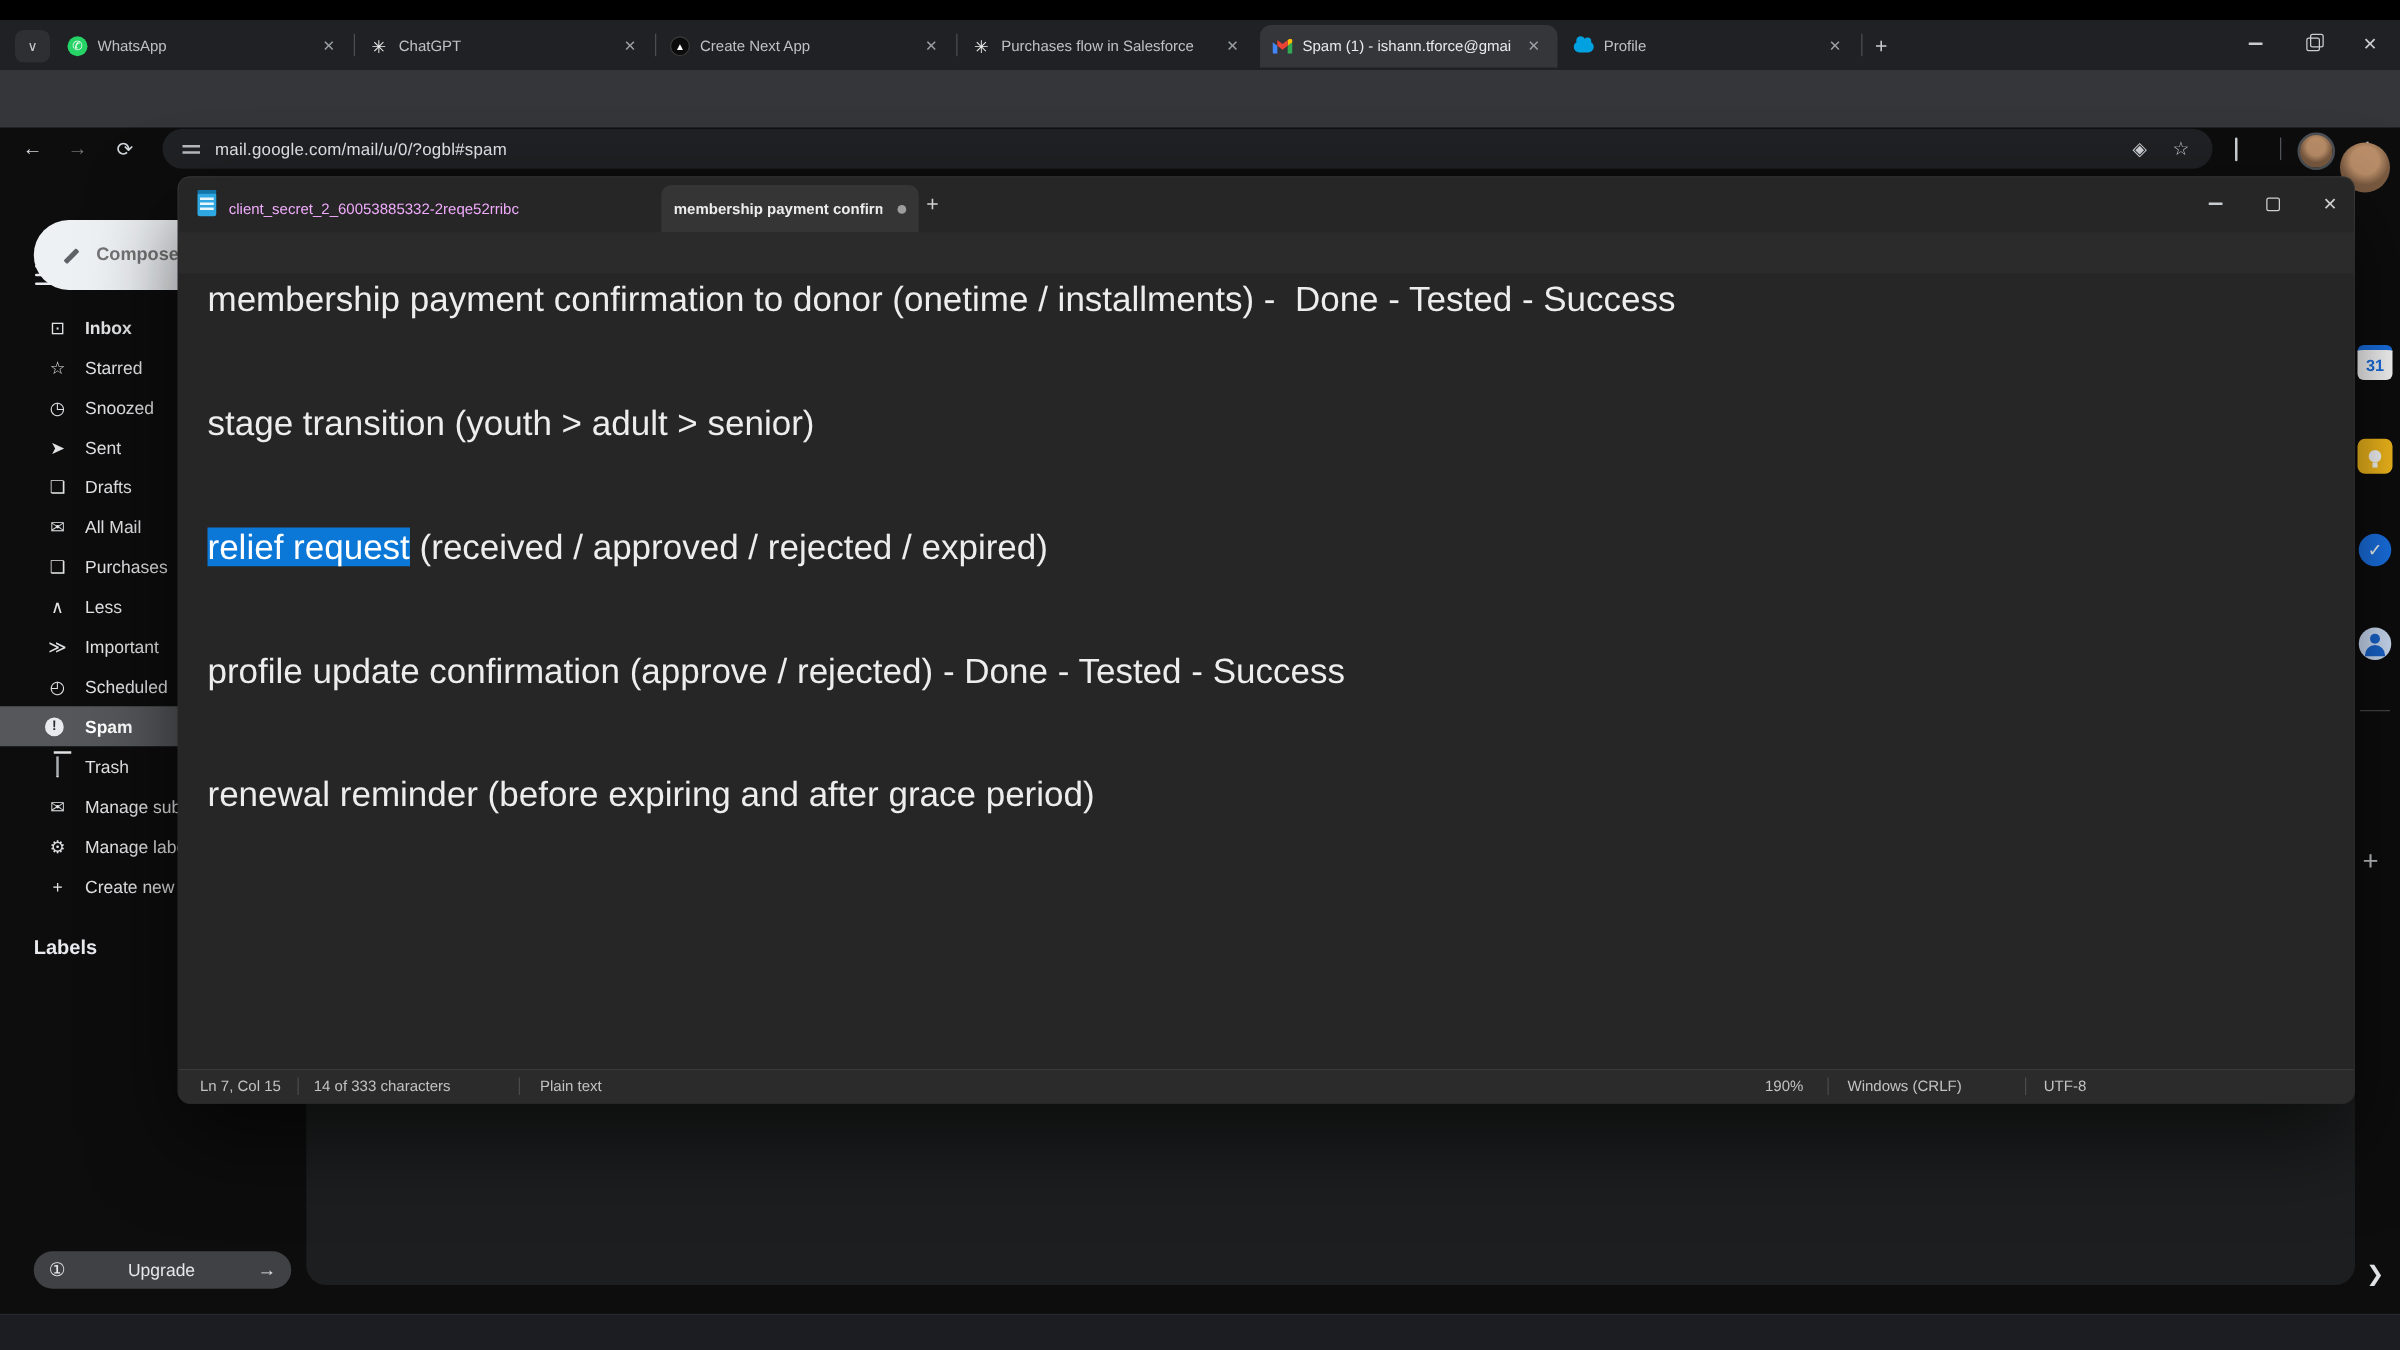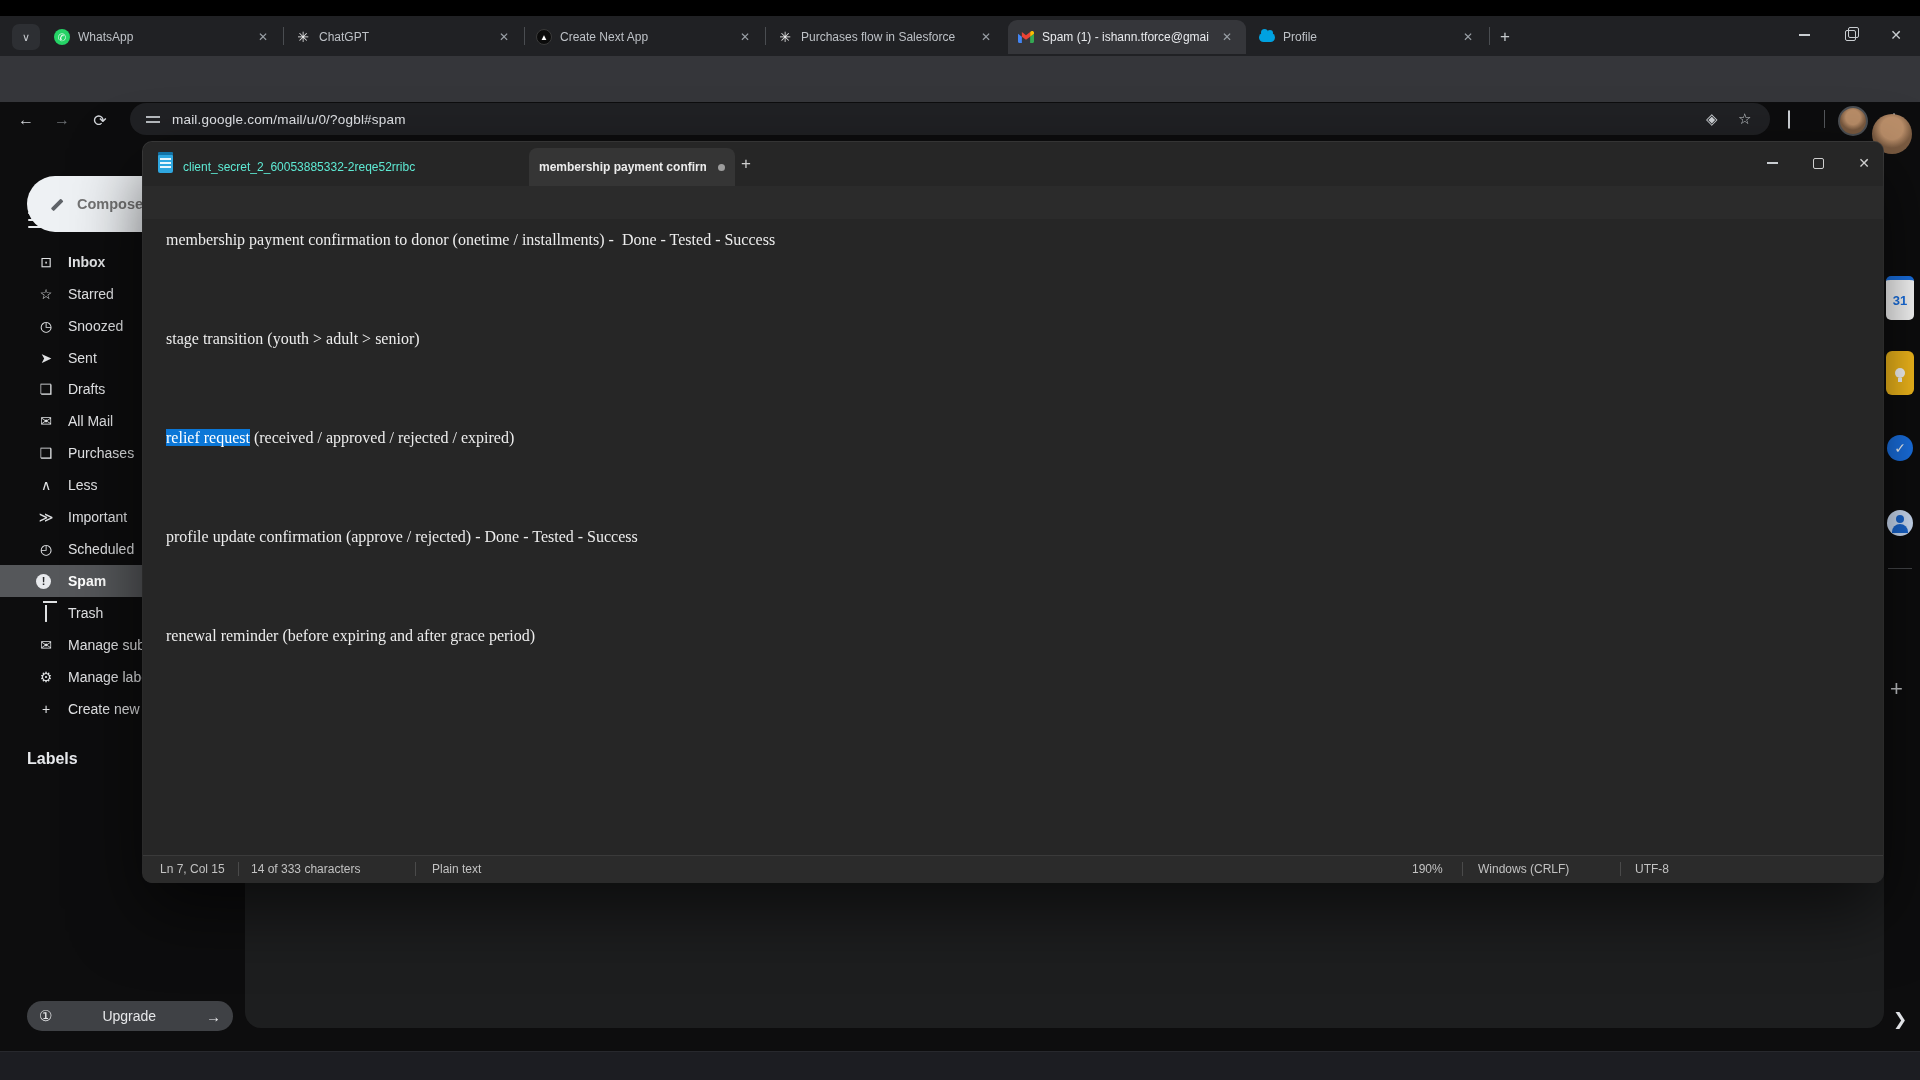--- a/index.html
+++ b/index.html
@@ -71,55 +71,55 @@
     display:flex;align-items:center;justify-content:center;}
   .trashic{width:10px;height:11px;border:1.4px solid #dfe1e3;border-top:none;border-radius:0 0 2px 2px;position:relative;margin:0 auto;}
   .trashic::before{content:"";position:absolute;top:-4px;left:-3px;width:14px;height:1.6px;background:#dfe1e3;}
   .labels-h{left:27px;top:734px;color:#e8eaed;font-size:16px;font-weight:600;}
   .gm-main{left:245px;top:147px;width:1639px;height:865px;background:#1d1e1f;border-radius:16px;}
   .upgrade{left:27px;top:985px;width:206px;height:30px;background:#3f4145;border-radius:15px;display:flex;align-items:center;color:#e6e7e9;}
   .upgrade .one{margin-left:12px;font-size:15px;}
   .upgrade .lbl{flex:1;text-align:center;font-size:14px;}
   .upgrade .arr{margin-right:12px;font-size:15px;}
   .panel-chev{left:1893px;top:993px;color:#dfe1e5;font-size:17px;}
-  .sp-ic{left:1886px;width:28px;height:44px;display:flex;align-items:center;justify-content:center;border-radius:6px;}
+  .sp-ic{left:1886px;width:28px;height:28px;display:flex;align-items:center;justify-content:center;border-radius:6px;}
   .cal{background:#fff;color:#1a73e8;font-weight:700;font-size:13px;border-top:4px solid #1a73e8;box-sizing:border-box;border-radius:5px;}
   .keep{background:#f8bd1c;border-radius:6px;}
   .keep i{width:10px;height:10px;background:#fff;border-radius:50%;display:block;position:relative;}
   .keep i::after{content:"";position:absolute;left:3px;bottom:-4px;width:4px;height:4px;background:#fff;}
   .tasksic{background:#1a73e8;border-radius:50%;color:#fff;font-size:14px;width:26px;height:26px;}
   .contactsic{background:#d2e3fc;border-radius:50%;width:26px;height:26px;position:relative;}
   .contactsic::before{content:"";position:absolute;left:9px;top:5px;width:8px;height:8px;background:#1967d2;border-radius:50%;}
   .contactsic::after{content:"";position:absolute;left:5px;top:14px;width:16px;height:9px;background:#1967d2;border-radius:8px 8px 0 0;}
   .sp-div{left:1888px;top:552px;width:24px;height:1px;background:#45474a;}
   .sp-plus{left:1890px;top:660px;color:#c7c9cc;font-size:22px;}
 
   
   .notepad{left:143px;top:126px;width:1740px;height:740px;background:#2b2b2b;border-radius:9px;
     box-shadow:0 28px 70px rgba(0,0,0,.6),0 0 0 1px #3c3c3c;z-index:40;}
   .np-titlebar{left:0;top:0;width:1740px;height:44px;background:#262626;border-radius:9px 9px 0 0;}
   .np-appicon{left:15px;top:12px;width:15px;height:19px;background:#2fa7e0;border-radius:2px;position:absolute;}
   .np-appicon::before{content:"";position:absolute;left:2px;top:4px;width:11px;height:1.5px;background:#e8f6fd;box-shadow:0 4px 0 #e8f6fd,0 8px 0 #e8f6fd;}
   .np-appicon::after{content:"";position:absolute;left:0;top:-2px;width:15px;height:3px;background:#1273a6;border-radius:1px;}
-  .np-tab{top:6px;height:38px;display:flex;align-items:center;color:#5eead4;font-size:12px;}
+  .np-tab{top:6px;height:38px;display:flex;align-items:center;color:#f0abfc;font-size:12px;}
   .np-tab .t{overflow:hidden;white-space:nowrap;}
   .np-tab.active{background:#353535;border-radius:8px 8px 0 0;color:#ececec;font-weight:600;}
   .np-dot{width:7px;height:7px;border-radius:50%;background:#9d9d9d;margin-left:12px;flex:none;}
   .np-plus{left:598px;top:12px;color:#cfcfcf;font-size:17px;}
   .np-win{top:0;width:46px;height:42px;display:flex;align-items:center;justify-content:center;color:#cfcfcf;}
   .np-max{width:9px;height:9px;border:1.2px solid #cfcfcf;border-radius:2px;}
   .np-menubar{left:0;top:44px;width:1740px;height:33px;background:#2b2b2b;}
   .np-menu{top:50px;color:#e4e4e4;font-size:13.5px;padding:3px 8px;}
   .np-toolbtn{top:48px;height:26px;display:flex;align-items:center;justify-content:center;color:#e6e6e6;font-size:13px;border-radius:4px;}
   .np-chev{font-size:8px;color:#bdbdbd;margin-left:5px;}
   .copilot{width:20px;height:20px;border-radius:6px;background:conic-gradient(from 40deg,#4ec9e8,#7a6cf0,#e85ca9,#f5b34d,#4ec9e8);}
   .np-avatar{width:26px;height:26px;border-radius:50%;background:radial-gradient(circle at 50% 36%,#b98d68 0 34%,#6f5038 60%);border:1px solid #4a4a4a;}
   .np-body{left:0;top:77px;width:1740px;height:637px;background:#262626;overflow:hidden;}
-  .np-line{height:33px;margin:0 0 66px 23px;font-family:Liberation Serif, serif;
-    font-size:16px;line-height:33px;color:#ededed;white-space:pre;}
+  .np-line{height:33px;margin:0 0 66px 23px;font-family:Liberation Sans, sans-serif;
+    font-size:28px;line-height:33px;color:#ededed;white-space:pre;}
   .np-sel{background:#0b77d7;color:#fff;}
   .np-status{left:0;top:713px;width:1740px;height:27px;background:#2b2b2b;border-top:1px solid #3a3a3a;
     border-radius:0 0 9px 9px;color:#c2c2c2;font-size:12px;}
   .st{position:absolute;top:6px;}
   .st-div{position:absolute;top:6px;width:1px;height:14px;background:#4a4a4a;}
 
   
   .taskbar{left:0;top:1035px;width:1920px;height:45px;background:#1c1d22;border-top:1px solid rgba(255,255,255,.05);z-index:90;}
   .tray-ic{position:absolute;top:1046px;color:#e2e4e8;font-size:13px;}
   .cloud-tray{width:17px;height:9px;background:#c9ccd2;border-radius:8px;position:relative;}

